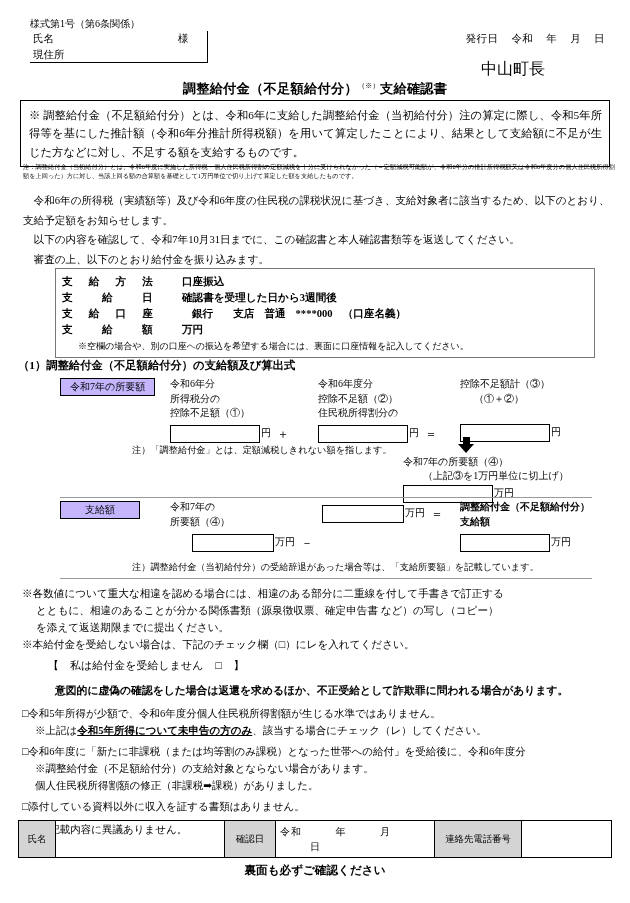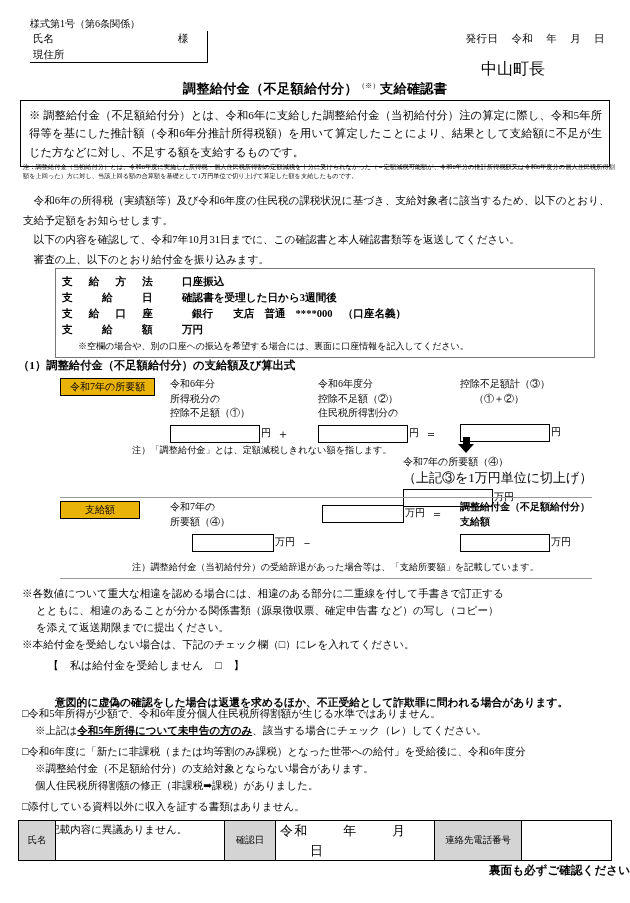--- a/index.html
+++ b/index.html
@@ -169,21 +169,21 @@
     left: 60px;
     top: 377px;
     width: 532px;
     font-size: 10px;
   }
   .tag {
     display: inline-block;
     border: 1px solid #000;
     padding: 1px 9px;
     font-size: 10px;
-    background: #eab308;
+    background: #c4b5fd;
     line-height: 1.35;
   }
   .calc-row1 {
     position: relative;
     height: 118px;
   }
   .tag-pos {
     position: absolute;
     left: 0;
     top: 1px;
@@ -240,21 +240,21 @@
     border-right: 8.5px solid transparent;
     border-top: 9px solid #000;
   }
   .req4 {
     position: absolute;
     left: 403px;
     top: 455px;
     font-size: 10px;
     line-height: 1.35;
   }
-  .req4 .tiny { font-size: 13px; }
+  .req4 .tiny { font-size: 10px; margin-left: 20px; }
   .req4-field { margin-top: 3px; }
 
   .calc-row2 {
     position: absolute;
     left: 60px;
     top: 500px;
     width: 532px;
     height: 60px;
   }
   .hr-line {
@@ -285,21 +285,20 @@
     letter-spacing: 0.02em;
   }
   .declare .cb { display: inline-block; width: 24px; text-align: center; }
 
   .warn {
     position: absolute;
     left: 55px;
     top: 682px;
     font-size: 10.8px;
     font-weight: bold;
-    margin-top: 12px;
   }
 
   .checks {
     position: absolute;
     left: 22px;
     top: 705px;
     width: 592px;
     font-size: 10.5px;
     line-height: 1.62;
   }
@@ -322,27 +321,27 @@
     border: 1.4px solid #000;
     height: 36px;
     padding: 0 4px;
   }
   td.hdr {
     background: #d4d4d4;
     text-align: center;
     font-size: 9.4px;
     white-space: nowrap;
   }
-  td.date-cell { letter-spacing: 0.1em; font-size: 13px; }
+  td.date-cell { letter-spacing: 0.1em; font-size: 10px; }
   td.date-cell .d { display: inline-block; }
   .footer-note {
     position: absolute;
     left: 0; right: 0;
     top: 862px;
-    text-align: right;
+    text-align: center;
     font-size: 11.6px;
     font-weight: bold;
   }
 </style>
 </head>
 <body>
 
 <div class="page">
 
   <div class="form-no">様式第1号（第6条関係）</div>

